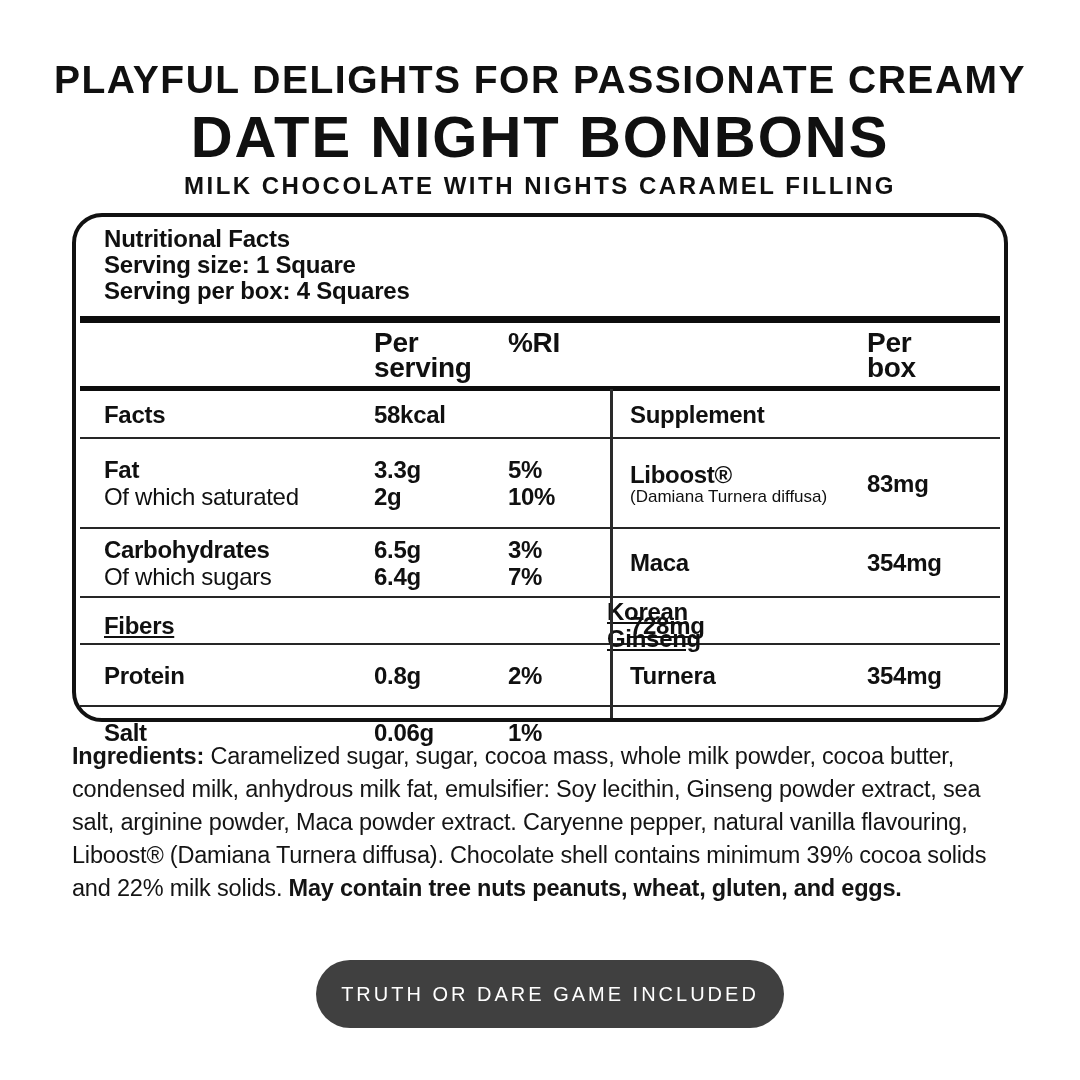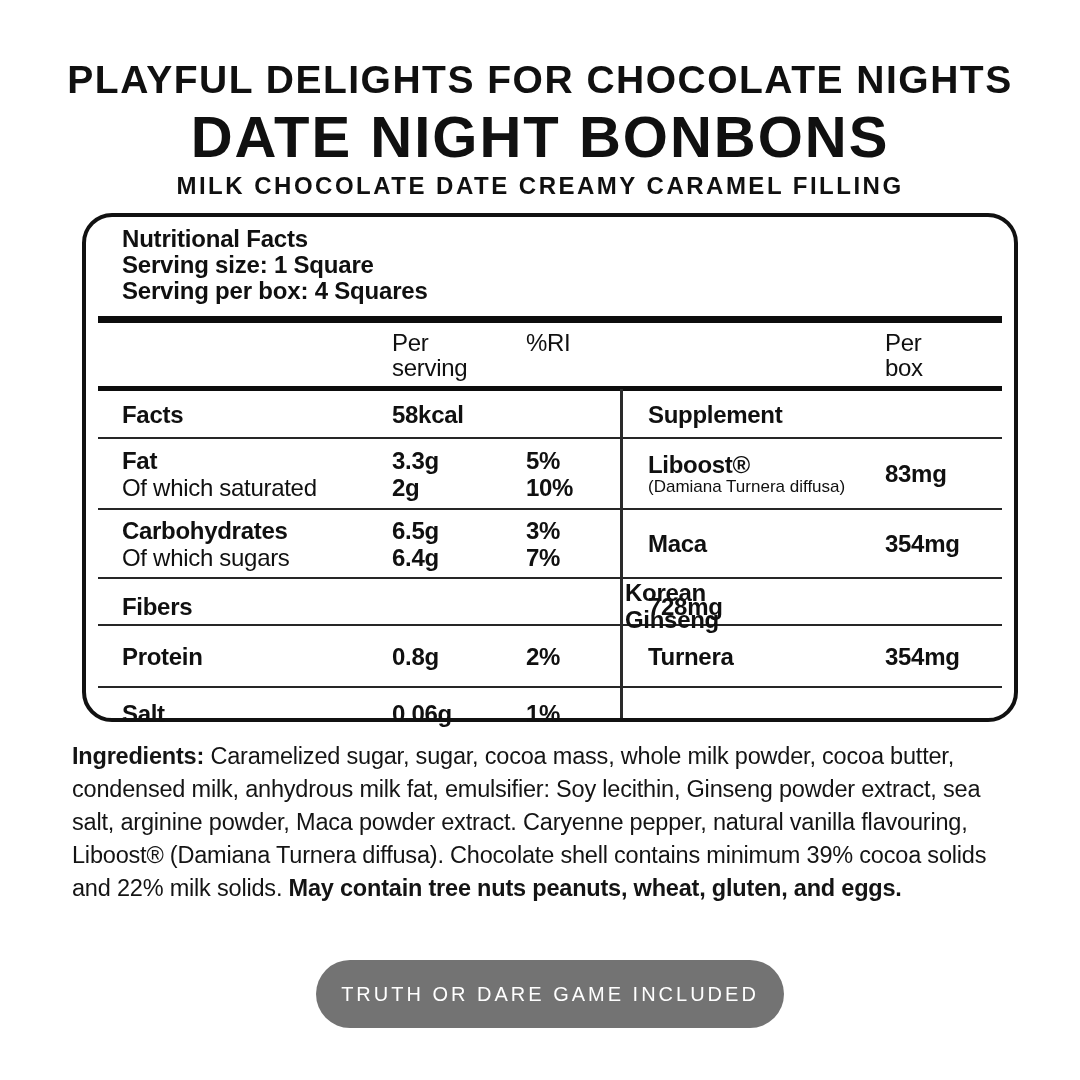--- a/index.html
+++ b/index.html
@@ -12,67 +12,67 @@
   
   .tagline  { position:absolute; top:58px;  left:0; width:100%; text-align:center;
               font-size:39px; font-weight:700; letter-spacing:1.5px; white-space:nowrap; }
   .title    { position:absolute; top:103px; left:0; width:100%; text-align:center;
               font-size:58px; font-weight:700; letter-spacing:2px; white-space:nowrap; }
   .subtitle { position:absolute; top:172px; left:0; width:100%; text-align:center;
               font-size:24px; font-weight:700; letter-spacing:2.5px; white-space:nowrap; }
 
   
   .nfbox { position:absolute; left:72px; top:213px; width:936px; height:509px;
-           border:4px solid #111; border-radius:30px; padding:0 12px;margin-left:10px; }
+           border:4px solid #111; border-radius:30px; padding:0 4px; }
 
   .nf-head { padding:9px 0 0 24px; font-size:24px; font-weight:700; line-height:26px;
              letter-spacing:-0.2px; }
 
   .hline1 { margin-top:12px; height:7px; background:#0d0d0d; }
   .hline2 { height:5px; background:#0d0d0d; }
 
   .grid6 { display:grid; grid-template-columns:294px 134px 99px 23px 237px 1fr; }
 
   .colhead { height:63px; }
-  .colhead .cell { justify-content:flex-start; padding-top:7px; font-size:24px; font-weight:400;
+  .colhead .cell { justify-content:flex-start; padding-top:7px; font-size:28px; font-weight:700;
                    line-height:25px; white-space:pre-line; }
 
   .row  { border-bottom:2px solid #262626; }
-  .r0 { height:48px; } .r1 { height:71px; } .r2 { height:69px; }
-  .r3 { height:47px; } .r4 { height:62px; } .r5 { height:50px; border-bottom:none; }
+  .r0 { height:48px; } .r1 { height:90px; } .r2 { height:69px; }
+  .r3 { height:47px;text-decoration:underline; } .r4 { height:62px; } .r5 { height:50px; border-bottom:none; }
 
   .cell { display:flex; flex-direction:column; justify-content:center;
           font-size:24px; font-weight:700; line-height:27px; letter-spacing:-0.3px; }
   .c1 { padding-left:24px; }
   .sub  { font-weight:400; }
   .note { font-size:17px; font-weight:400; line-height:18px; letter-spacing:0; }
 
   .vdivider { position:absolute; left:534px; top:172px; bottom:0; width:2.5px; background:#2a2a2a; }
 
   
   .ingredients { position:absolute; left:72px; top:740px; width:945px;
                  font-size:23.5px; font-weight:400; line-height:33px; letter-spacing:-0.2px;
                  color:#141414; }
   .ingredients b { font-weight:700; }
 
   
   .badge { position:absolute; left:316px; top:960px; width:468px; height:68px;
-           background:#737373; border-radius:34px;
+           background:#404040; border-radius:34px;
            display:flex; align-items:center; justify-content:center; }
   .badge-label { color:#ffffff; font-size:20px; font-weight:400; letter-spacing:3px;
                  white-space:nowrap; }
 </style>
 </head>
 <body>
 
 <div class="canvas">
 
-  <div class="tagline">PLAYFUL DELIGHTS FOR CHOCOLATE NIGHTS</div>
+  <div class="tagline">PLAYFUL DELIGHTS FOR PASSIONATE CREAMY</div>
   <div class="title">DATE NIGHT BONBONS</div>
-  <div class="subtitle">MILK CHOCOLATE DATE CREAMY CARAMEL FILLING</div>
+  <div class="subtitle">MILK CHOCOLATE WITH NIGHTS CARAMEL FILLING</div>
 
   <div class="nfbox" style="position:absolute;">
     <div class="nf-head">
       <div>Nutritional Facts</div>
       <div>Serving size: 1 Square</div>
       <div>Serving per box: 4 Squares</div>
     </div>
 
     <div class="hline1"></div>
 

